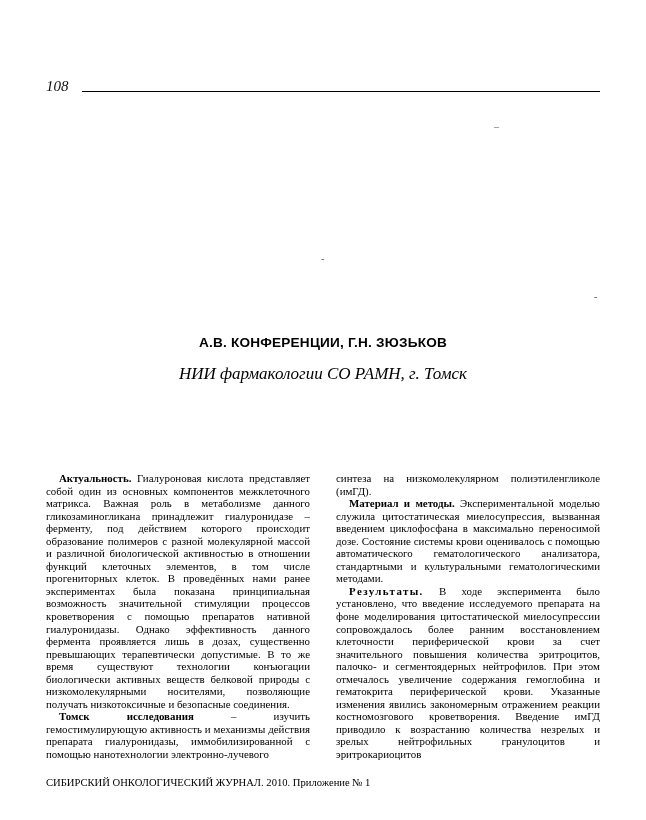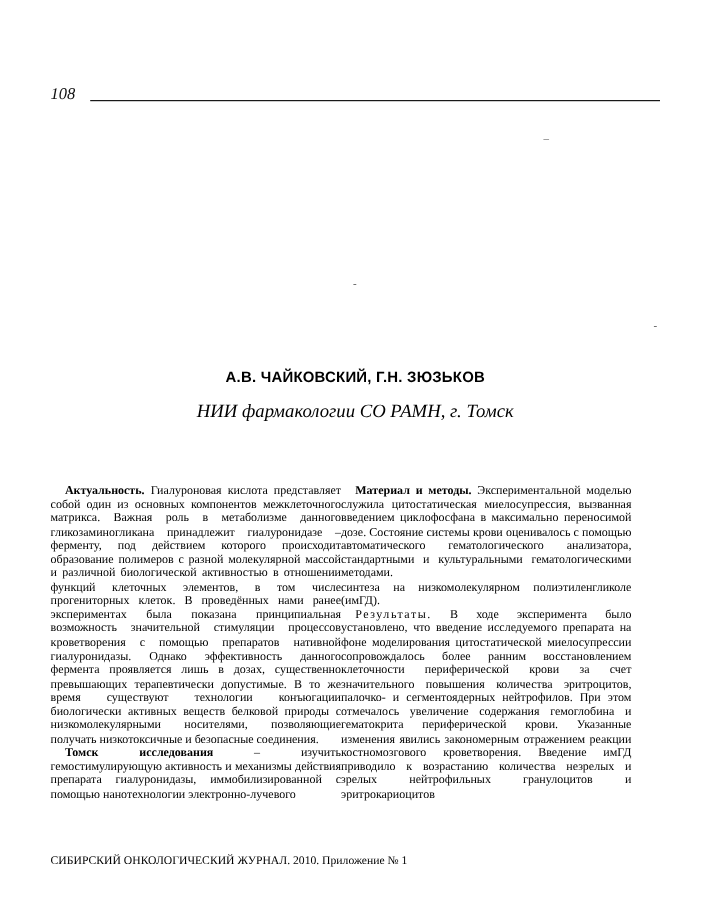--- a/index.html
+++ b/index.html
@@ -88,44 +88,45 @@
   .affiliation {
     font-family: "Liberation Serif", serif;
     font-style: italic;
     font-size: 17px;
     margin: 14px 0 0 0;
   }
 
   
   .columns {
     position: absolute;
-    top: 440px;
+    top: 472px;
     left: 46px;
     width: 554px;
     display: flex;
+    gap: 26px;
   }
   .col {
     width: 264px;
   }
   .col p {
     margin: 0;
     font-size: 10.9px;
     line-height: 12.55px;
     text-align: justify;
     text-indent: 13px;
     hyphens: manual;
   }
   .col p.cont {
     text-indent: 13px;
   }
   .lead {
     font-weight: bold;
   }
   .sp-lead {
-    font-weight: normal;
+    font-weight: bold;
     letter-spacing: 1.4px;
   }
 
   
   .footer {
     position: absolute;
     bottom: 32px;
     left: 46px;
     width: 554px;
     font-size: 10.6px;
@@ -139,31 +140,31 @@
 <div class="page">
 
   <div class="folio">108</div>
   <div class="head-rule"></div>
 
   <div class="artifact a1">–</div>
   <div class="artifact a2">-</div>
   <div class="artifact a3">-</div>
 
   <div class="title-block">
-    <div class="authors">А.В. ЧАЙКОВСКИЙ, Г.Н. ЗЮЗЬКОВ</div>
+    <div class="authors">А.В. КОНФЕРЕНЦИИ, Г.Н. ЗЮЗЬКОВ</div>
     <div class="affiliation">НИИ фармакологии СО РАМН, г. Томск</div>
   </div>
 
   <div class="columns">
     <div class="col">
       <p><span class="lead">Актуальность.</span><span> Гиалуроновая кислота представляет собой один из основных компонентов межклеточного матрикса. Важная роль в метаболизме данного гликозаминогликана принадлежит гиалуронидазе – ферменту, под действием которого происходит образование полимеров с разной молекулярной массой и различной биологической активностью в отношении функций клеточных элементов, в том числе прогениторных клеток. В проведённых нами ранее экспериментах была показана принципиальная возможность значительной стимуляции процессов кроветворения с помощью препаратов нативной гиалуронидазы. Однако эффективность данного фермента проявляется лишь в дозах, существенно превышающих терапевтически допустимые. В то же время существуют технологии конъюгации биологически активных веществ белковой природы с низкомолекулярными носителями, позволяющие получать низкотоксичные и безопасные соединения.</span></p>
       <p class="cont"><span class="lead">Томск исследования</span><span> – изучить гемостимулирующую активность и механизмы действия препарата гиалуронидазы, иммобилизированной с помощью нанотехнологии электронно-лучевого</span></p>
     </div>
     <div class="col">
+      <p style="text-indent:0"><span>синтеза на низкомолекулярном полиэтиленгликоле (имГД).</span></p>
       <p><span class="lead">Материал и методы.</span><span> Экспериментальной моделью служила цитостатическая миелосупрессия, вызванная введением циклофосфана в максимально переносимой дозе. Состояние системы крови оценивалось с помощью автоматического гематологического анализатора, стандартными и культуральными гематологическими методами.</span></p>
-      <p style="text-indent:0"><span>синтеза на низкомолекулярном полиэтиленгликоле (имГД).</span></p>
       <p><span class="sp-lead">Результаты.</span><span> В ходе эксперимента было установлено, что введение исследуемого препарата на фоне моделирования цитостатической миелосупрессии сопровождалось более ранним восстановлением клеточности периферической крови за счет значительного повышения количества эритроцитов, палочко- и сегментоядерных нейтрофилов. При этом отмечалось увеличение содержания гемоглобина и гематокрита периферической крови. Указанные изменения явились закономерным отражением реакции костномозгового кроветворения. Введение имГД приводило к возрастанию количества незрелых и зрелых нейтрофильных гранулоцитов и эритрокариоцитов</span></p>
     </div>
   </div>
 
   <div class="footer">СИБИРСКИЙ ОНКОЛОГИЧЕСКИЙ ЖУРНАЛ. 2010. Приложение № 1</div>
 
 </div>
 
 </body></html>

